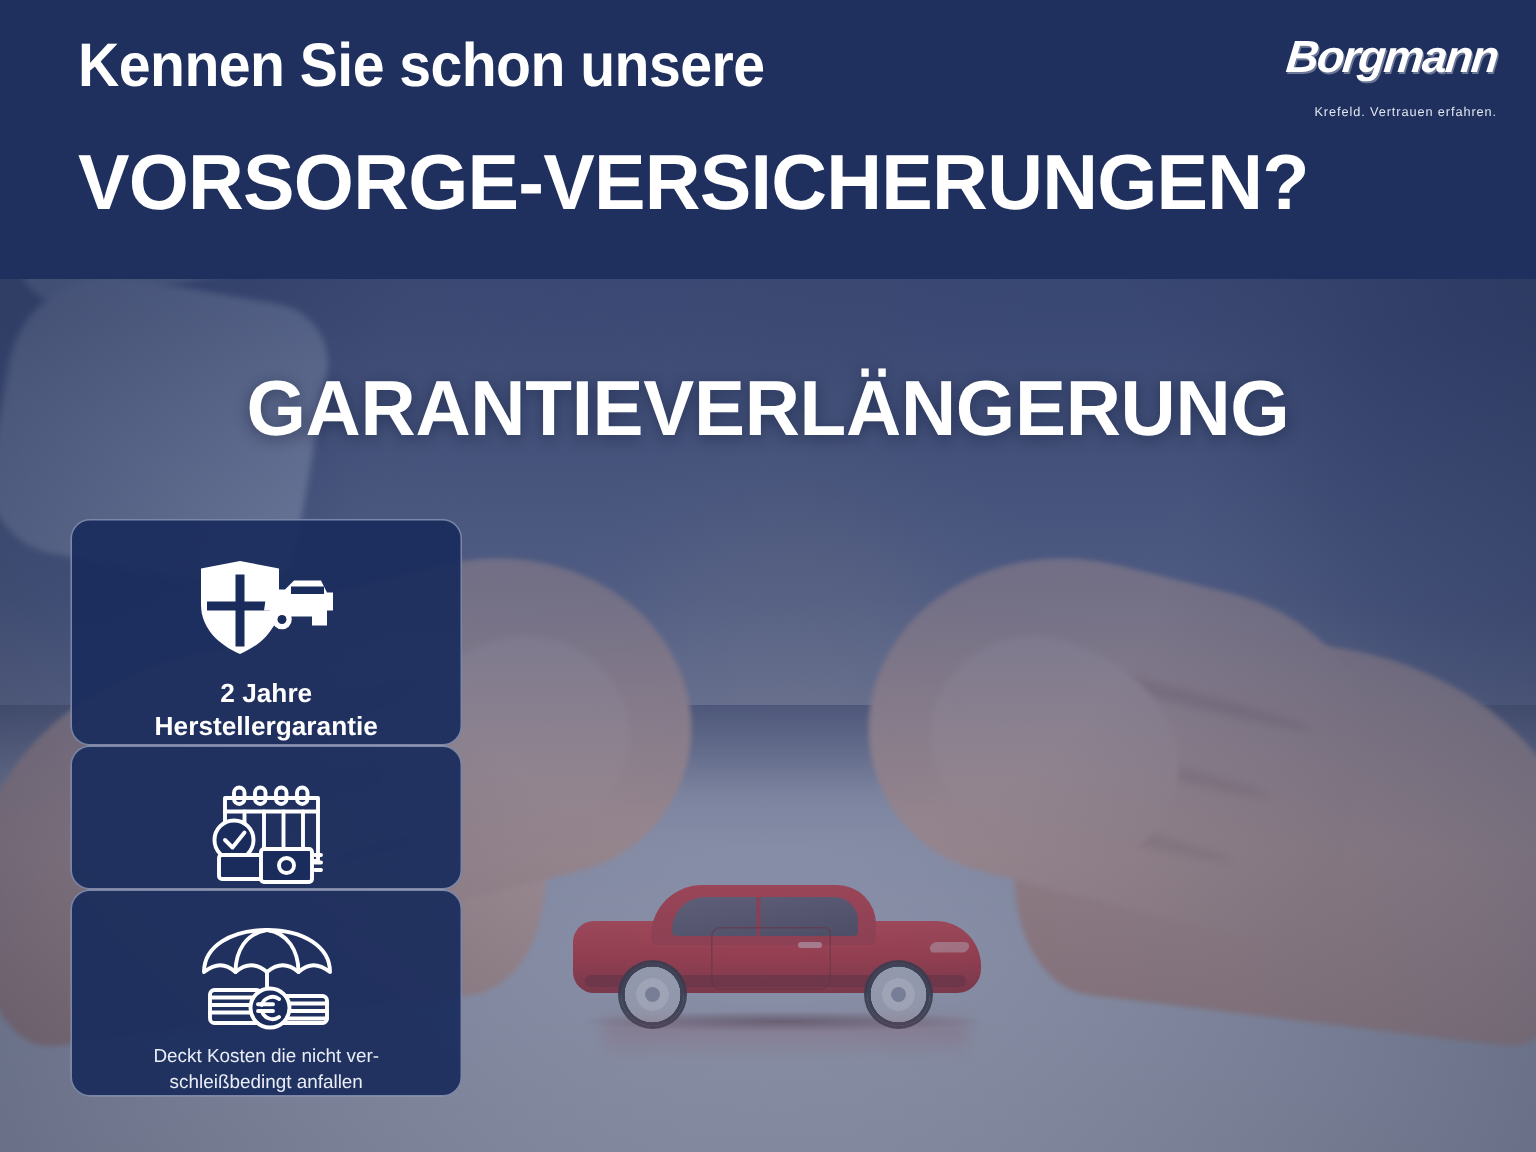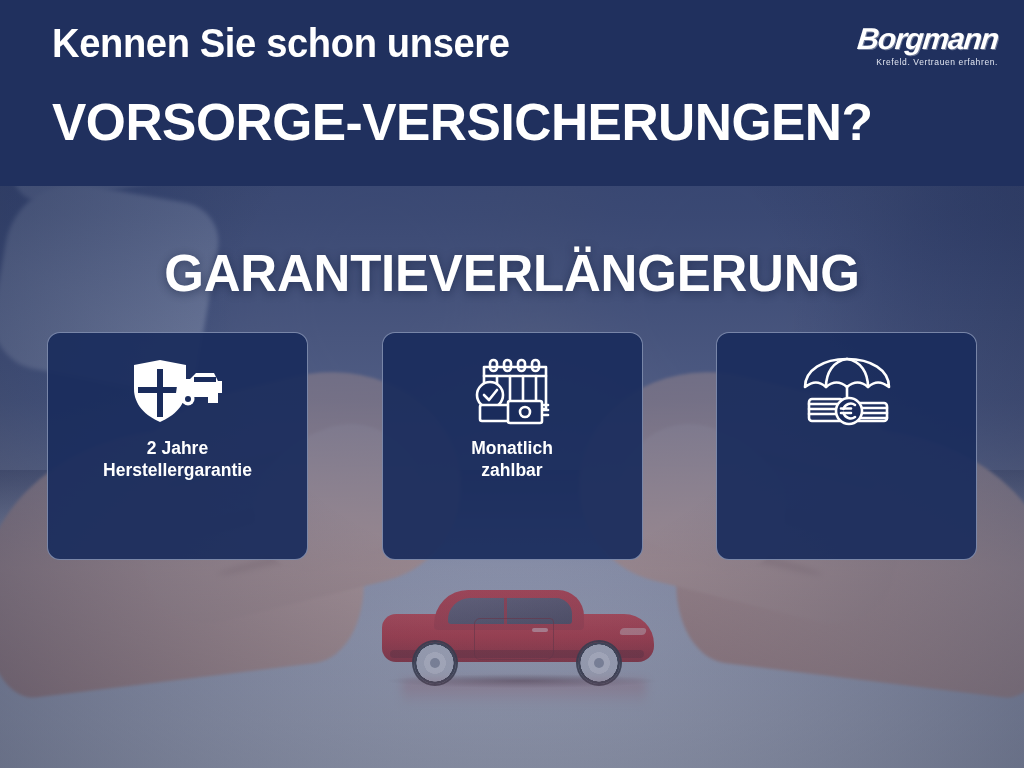--- a/index.html
+++ b/index.html
@@ -242,21 +242,21 @@
     color: #ffffff;
     font-size: 30px;
     font-weight: bold;
     font-style: italic;
     letter-spacing: -1.2px;
     line-height: 1;
     transform: skewX(-6deg);
     text-shadow: 1px 1px 0 rgba(255,255,255,.35);
   }
   .brand-tag {
-    margin-top: 4px;
+    margin-top: 16px;
     color: #e3e7f2;
     font-size: 8.5px;
     letter-spacing: 0.6px;
     line-height: 1;
     white-space: nowrap;
   }
 
   
   .main-title {
     position: absolute;
@@ -267,25 +267,26 @@
     font-size: 52px;
     font-weight: bold;
     letter-spacing: -0.2px;
     text-shadow: 0 2px 10px rgba(12,22,50,.45);
     transform: scaleX(0.98);
   }
 
   
   .cards {
     position: absolute;
-    left: 47px; top: 332px;
+    left: 47px; top: 346px;
     width: 930px;
     height: 228px;
     display: flex;
     justify-content: space-between;
+    flex-direction: column;
   }
   .card {
     width: 261px;
     height: 228px;
     box-sizing: border-box;
     background: rgba(26,44,92,0.93);
     border: 1px solid rgba(196,206,230,0.55);
     border-radius: 13px;
     display: flex;
     flex-direction: column;
@@ -426,22 +427,20 @@
           <path d="M18 38 L23 43 L31 33"></path>
 
           <rect x="14" y="48" width="34" height="16" rx="2" fill="#1a2c5c"></rect>
           <rect x="42" y="44" width="34" height="22" rx="2" fill="#1a2c5c"></rect>
           <circle cx="59" cy="55" r="5"></circle>
           <path d="M78 48 H82"></path>
           <path d="M78 53 H82"></path>
           <path d="M78 58 H82"></path>
         </svg>
       </div>
-      <div class="card-title">Monatlich
-zahlbar</div>
     </div>
 
     <div class="card">
       <div class="card-icon">
         <svg width="96" height="70" viewBox="0 0 96 70" aria-hidden="true" fill="none" stroke="#ffffff" stroke-width="2.6" stroke-linecap="round" stroke-linejoin="round">
 
           <path d="M6 30 C6 13 24 2 48 2 C72 2 90 13 90 30
                    C82 24 76 24 69 30 C62 24 55 24 48 30
                    C41 24 34 24 27 30 C20 24 14 24 6 30 Z"></path>
           <path d="M27 30 C27 16 34 4 48 2"></path>
@@ -452,16 +451,18 @@
           <rect x="10" y="42" width="34" height="22" rx="3"></rect>
           <path d="M10 47 H44 M10 52 H44 M10 57 H44"></path>
           <rect x="56" y="46" width="32" height="18" rx="3"></rect>
           <path d="M56 51 H88 M56 56 H88 M56 61 H88"></path>
 
           <circle cx="50" cy="54" r="13" fill="#1a2c5c"></circle>
           <path d="M56 48 C52 45 46 47 44.5 52 M56 60 C52 63 46 61 44.5 56"></path>
           <path d="M42 51.5 H52 M42 56 H52"></path>
         </svg>
       </div>
+      <div class="card-sub">Deckt Kosten die nicht ver-
+schleißbedingt anfallen</div>
     </div>
 
   </div>
 </div>
 
 </body></html>

